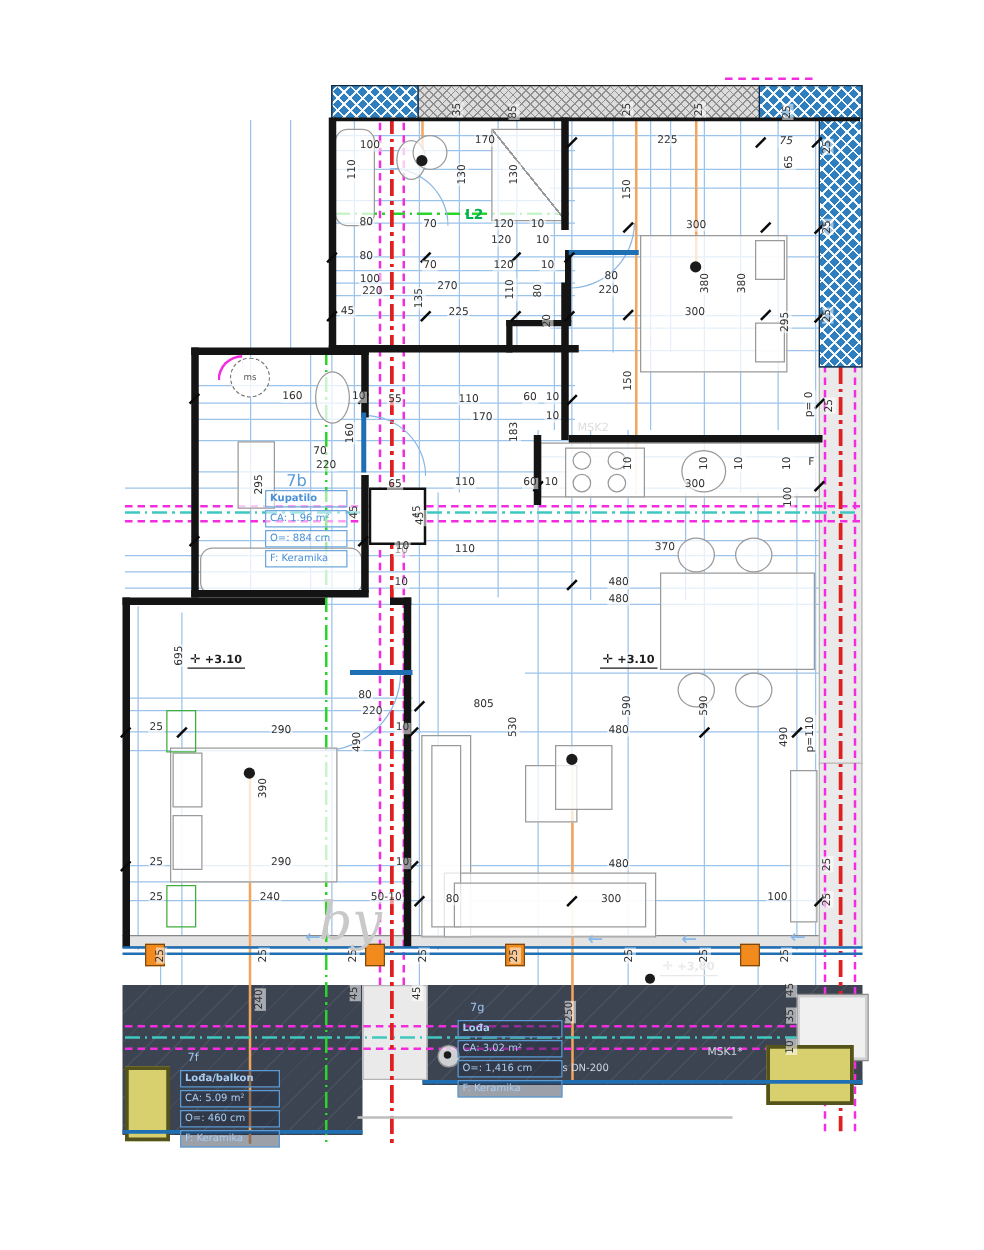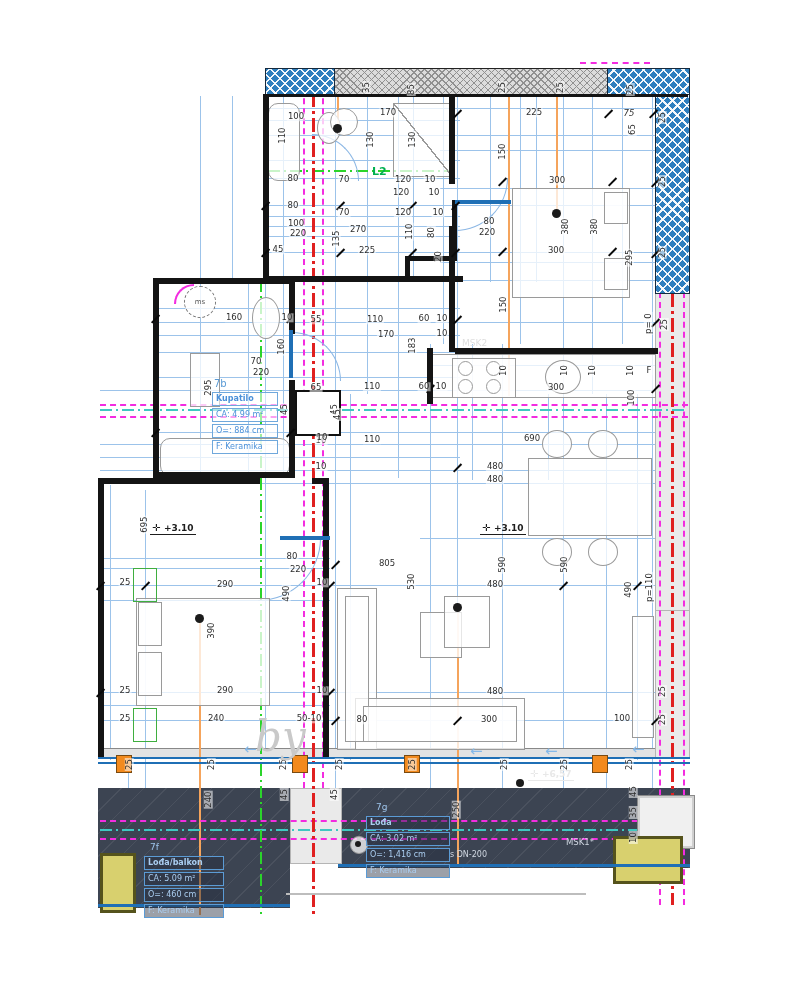--- a/index.html
+++ b/index.html
@@ -59,21 +59,21 @@
   .elev{position:absolute;font-size:9px;font-weight:bold;color:#1d1d1d;border-bottom:1px solid #1d1d1d;
         padding:0 2px 1px 2px;z-index:31;background:rgba(255,255,255,.4);}
   .elev::before{content:"✛ ";font-size:10px;}
   .elev.lite{color:#e8e8e8;border-color:#e8e8e8;background:transparent;}
   
   .lab{position:absolute;z-index:32;line-height:1;white-space:nowrap;}
   .lab-l2{left:372px;top:166px;color:#00b050;font-weight:bold;font-size:11px;}
   .lab-msk2{left:462px;top:339px;color:#dedede;font-size:9px;}
   .lab-msk1{left:566px;top:838px;color:#cfd6e0;font-size:8.5px;}
   .lab-dn{left:450px;top:851px;color:#cfd6e0;font-size:8px;}
-  .lab-7b{left:214px;top:379px;color:#5b9bd5;font-size:10px;}
+  .lab-7b{left:229px;top:379px;color:#5b9bd5;font-size:13px;}
   .lab-7f{left:150px;top:843px;color:#9dc3ea;font-size:9px;}
   .lab-7g{left:376px;top:803px;color:#9dc3ea;font-size:9px;}
   .ms-circle{position:absolute;left:184px;top:286px;width:30px;height:30px;border:1.5px dashed #777;
              border-radius:50%;z-index:12;font-size:7px;color:#555;display:flex;align-items:center;justify-content:center;background:rgba(255,255,255,.8);}
   .ms-arc{position:absolute;left:174px;top:284px;width:18px;height:18px;border-top:2.5px solid #f32ce0;
           border-left:2.5px solid #f32ce0;border-top-left-radius:100%;z-index:13;}
   
   .roomlabel{position:absolute;z-index:40;font-size:8px;line-height:1;}
   .rl-row{border:1px solid #6fa8dc;margin-bottom:2px;padding:2px 3px;white-space:nowrap;}
   .rl-7b{left:212px;top:392px;width:66px;color:#4a90d9;}
@@ -382,21 +382,21 @@
       <div class="dim v" style="left: 337px; top: 415px;">45</div>
       <div class="dim" style="left: 372px; top: 440px;">110</div>
       <div class="dim" style="left: 322px; top: 438px;">10</div>
       <div class="dim v" style="left: 503px; top: 371px;">10</div>
       <div class="dim v" style="left: 564px; top: 371px;">10</div>
       <div class="dim v" style="left: 592px; top: 371px;">10</div>
       <div class="dim v" style="left: 630px; top: 371px;">10</div>
       <div class="dim" style="left: 556px; top: 388px;">300</div>
       <div class="dim v" style="left: 631px; top: 398px;">100</div>
       <div class="dim" style="left: 649px; top: 371px;">F</div>
-      <div class="dim" style="left: 532px; top: 439px;">690</div>
+      <div class="dim" style="left: 532px; top: 439px;">370</div>
       <div class="dim" style="left: 495px; top: 467px;">480</div>
       <div class="dim" style="left: 495px; top: 480px;">480</div>
       <div class="dim v" style="left: 664px; top: 325px;">25</div>
       <div class="dim v" style="left: 648px; top: 324px;">p= 0</div>
       <div class="dim v" style="left: 144px; top: 525px;">695</div>
       <div class="dim" style="left: 125px; top: 583px;">25</div>
       <div class="dim" style="left: 225px; top: 585px;">290</div>
       <div class="dim v" style="left: 211px; top: 631px;">390</div>
       <div class="dim v" style="left: 286px; top: 594px;">490</div>
       <div class="dim" style="left: 292px; top: 557px;">80</div>
@@ -431,37 +431,37 @@
       <div class="dim v" style="left: 629px; top: 765px;">25</div>
       <div class="dim v" style="left: 284px; top: 795px;">45</div>
       <div class="dim v" style="left: 334px; top: 795px;">45</div>
       <div class="dim v" style="left: 208px; top: 800px;">240</div>
       <div class="dim v" style="left: 456px; top: 810px;">250</div>
       <div class="dim v" style="left: 633px; top: 792px;">45</div>
       <div class="dim v" style="left: 633px; top: 813px;">35</div>
       <div class="dim v" style="left: 633px; top: 838px;">10</div>
       <div class="elev" style="left: 150px; top: 522px;">+3.10</div>
       <div class="elev" style="left: 480px; top: 522px;">+3.10</div>
-      <div class="elev lite" style="left: 528px; top: 768px;">+6,57</div>
+      <div class="elev lite" style="left: 528px; top: 768px;">+3,60</div>
     </div>
 
   <div class="lab lab-l2">L2</div>
   <div class="lab lab-msk2">MSK2</div>
   <div class="lab lab-msk1">MSK1*</div>
   <div class="lab lab-dn">s DN-200</div>
   <div class="lab lab-7b">7b</div>
   <div class="lab lab-7f">7f</div>
   <div class="lab lab-7g">7g</div>
 
   <div class="ms-circle">ms</div>
   <div class="ms-arc"></div>
 
   <div class="roomlabel rl-7b">
     <div class="rl-row rl-name">Kupatilo</div>
-    <div class="rl-row">CA: 4.99 m²</div>
+    <div class="rl-row">CA: 1.96 m²</div>
     <div class="rl-row">O=: 884 cm</div>
     <div class="rl-row">F: Keramika</div>
   </div>
   <div class="roomlabel rl-7f">
     <div class="rl-row rl-name">Lođa/balkon</div>
     <div class="rl-row">CA: 5.09 m²</div>
     <div class="rl-row">O=: 460 cm</div>
     <div class="rl-row">F: Keramika</div>
   </div>
   <div class="roomlabel rl-7g">

